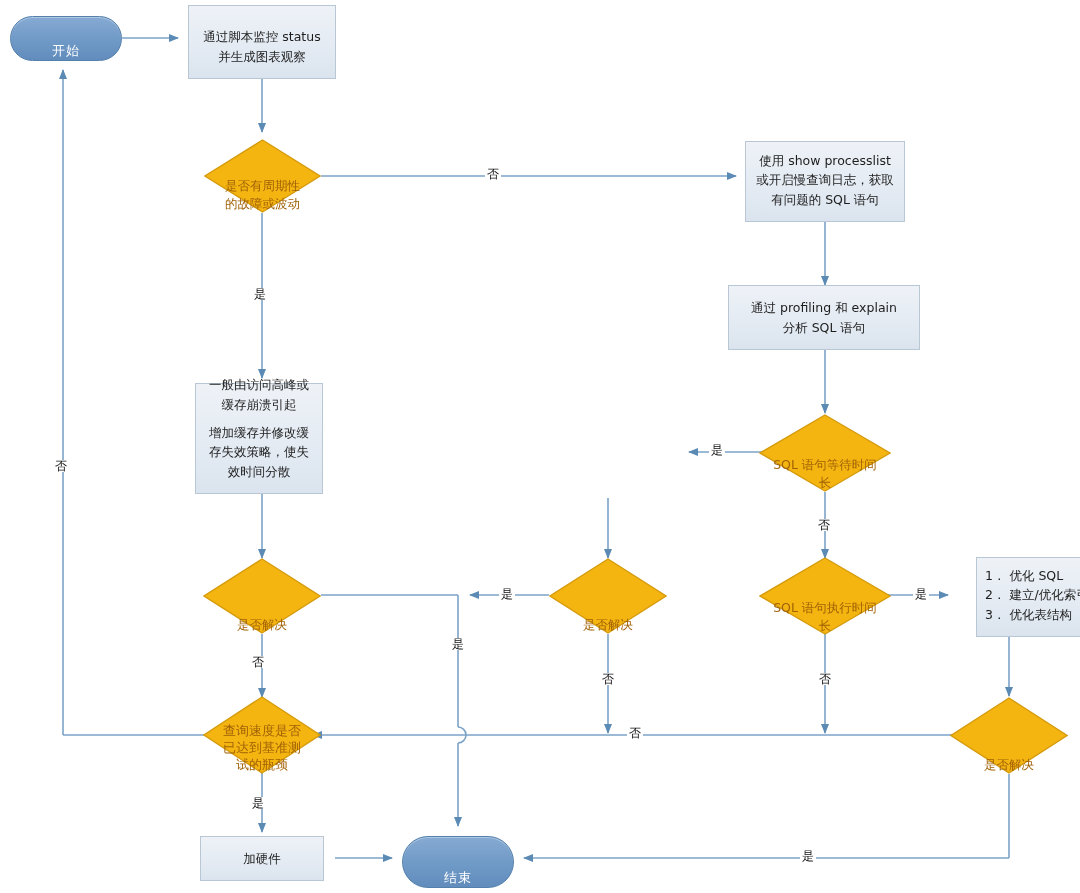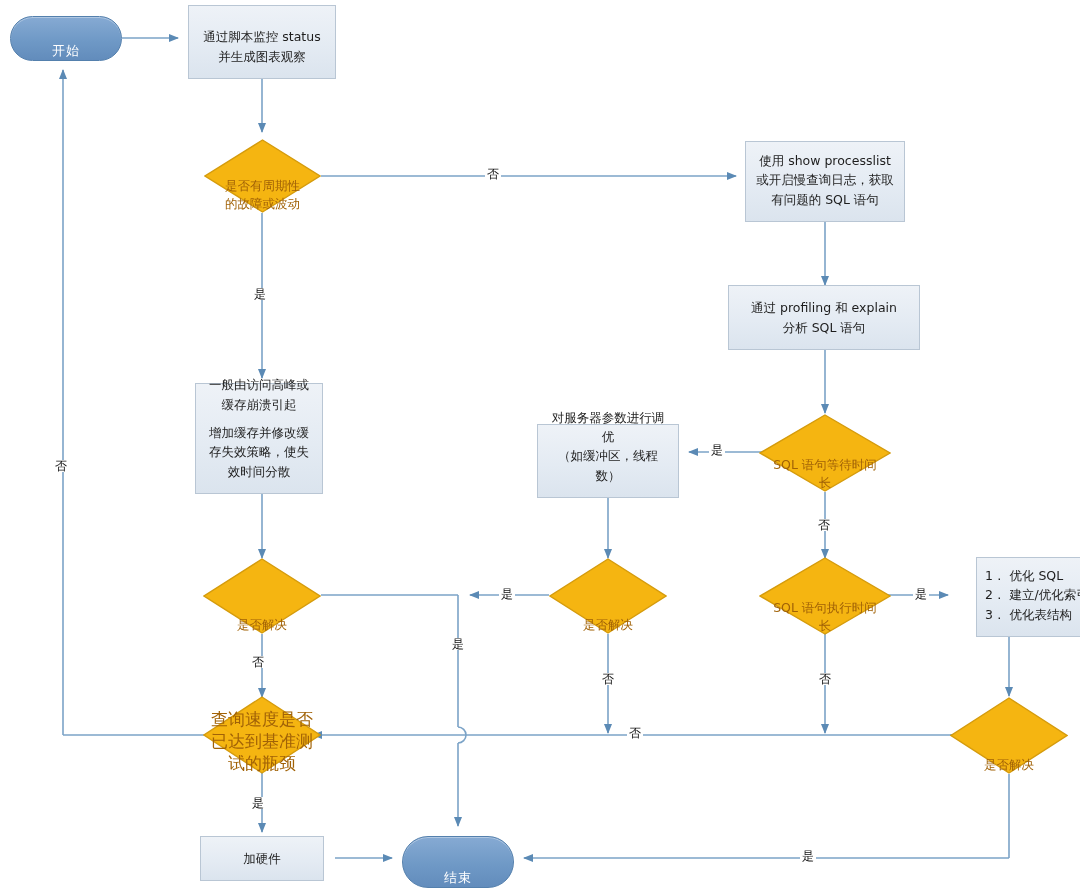--- a/index.html
+++ b/index.html
@@ -144,26 +144,20 @@
     <div class="inner">
       <div>一般由访问高峰或</div>
       <div>缓存崩溃引起</div>
       <div style="height:9px"></div>
       <div>增加缓存并修改缓</div>
       <div>存失效策略，使失</div>
       <div>效时间分散</div>
     </div>
   </div>
 
-  <div class="node proc" style="left:537px;top:424px;width:142px;height:74px;">
-    <div class="inner">
-      <div>对服务器参数进行调优</div>
-      <div>（如缓冲区，线程数）</div>
-    </div>
-  </div>
 
   <div class="node dec" style="left:759px;top:414px;width:132px;height:78px;">
     <svg class="dshape" viewBox="0 0 132 78" preserveAspectRatio="none">
       <polygon points="66,1 131,39 66,77 1,39" fill="#f5b511" stroke="#d59b0c" stroke-width="1.4"></polygon>
     </svg>
     <div class="dlabel">
       <div>SQL 语句等待时间</div>
       <div>长</div>
     </div>
   </div>
@@ -210,21 +204,21 @@
     </svg>
     <div class="dlabel">
       <div>是否解决</div>
     </div>
   </div>
 
   <div class="node dec" style="left:203px;top:696px;width:118px;height:78px;">
     <svg class="dshape" viewBox="0 0 118 78" preserveAspectRatio="none">
       <polygon points="59,1 117,39 59,77 1,39" fill="#f5b511" stroke="#d59b0c" stroke-width="1.4"></polygon>
     </svg>
-    <div class="dlabel" style="font-size:17px;line-height:1.3;">
+    <div class="dlabel" style="font-size:13px;line-height:1.3;">
       <div>查询速度是否</div>
       <div>已达到基准测</div>
       <div>试的瓶颈</div>
     </div>
   </div>
 
   <div class="node proc" style="left:200px;top:836px;width:124px;height:45px;">
     <div class="inner">
       <div>加硬件</div>
     </div>

